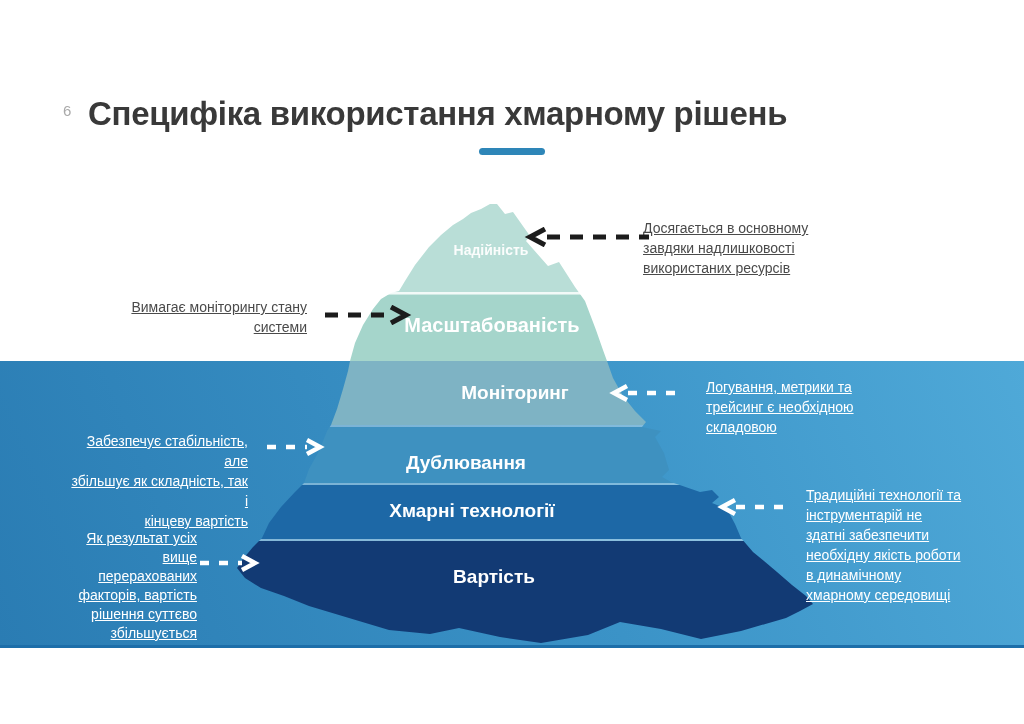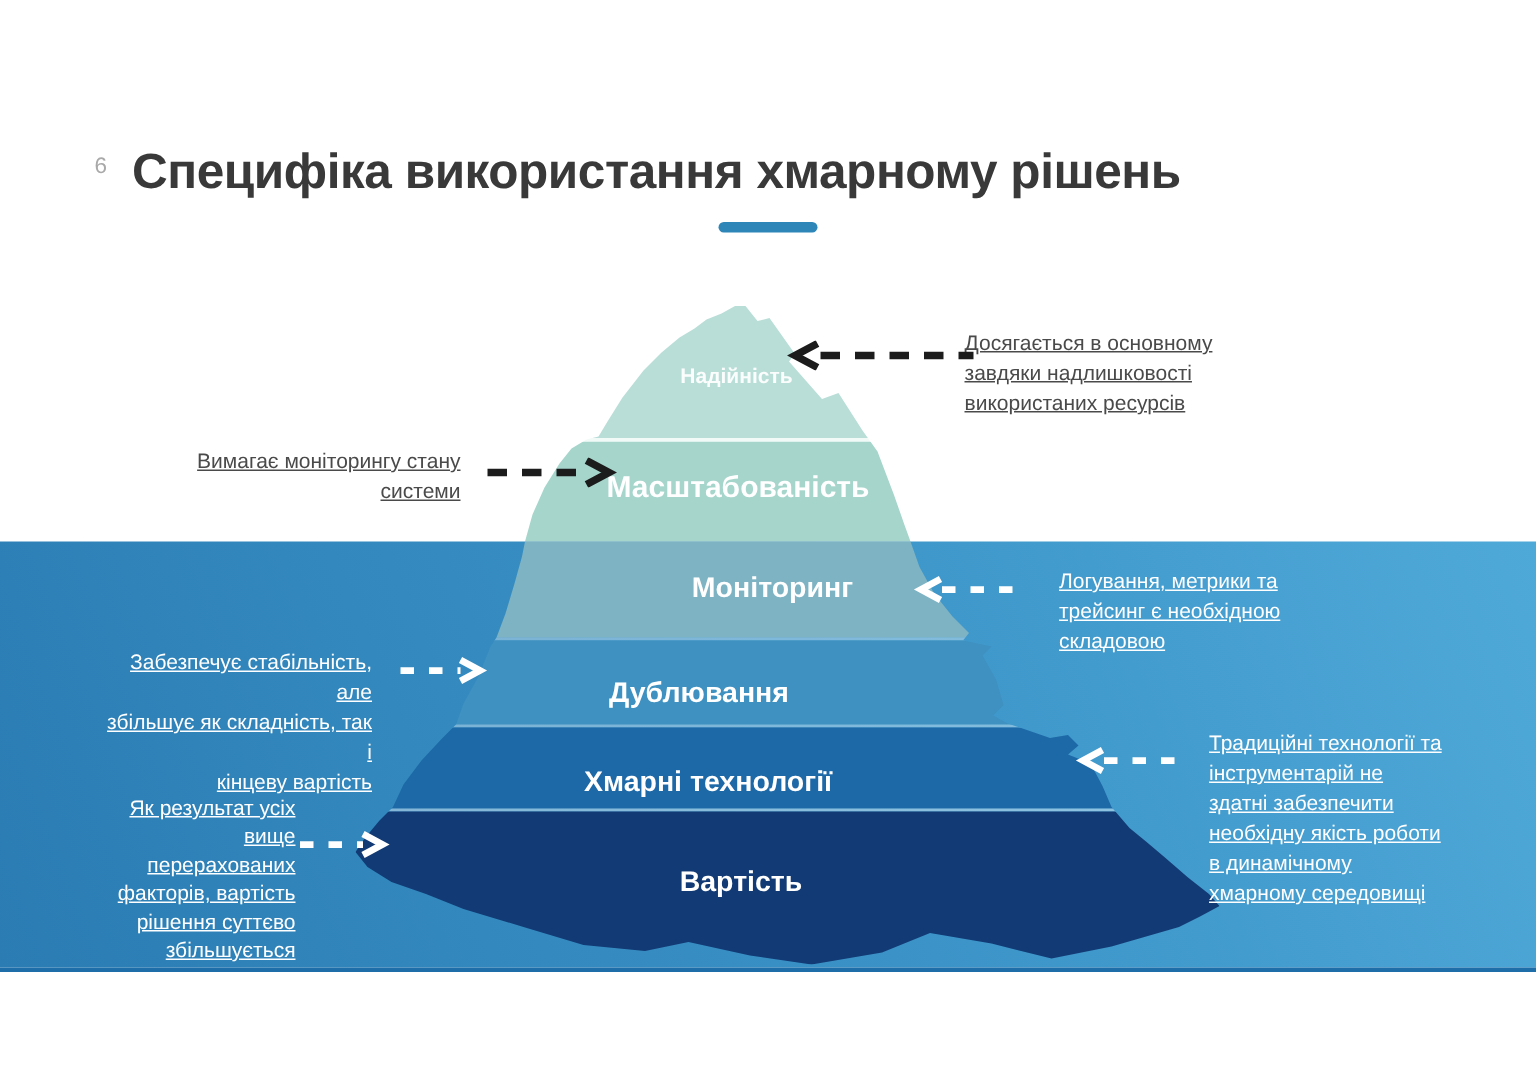--- a/index.html
+++ b/index.html
@@ -24,22 +24,22 @@
 
   
   .berg-svg{position:absolute;left:0;top:0;width:1024px;height:724px;}
 
   
   .layer-label{position:absolute;transform:translateX(-50%);color:#ffffff;font-weight:700;white-space:nowrap;}
   .ll-0{left:491px;top:242px;font-size:14px;opacity:.95;}
   .ll-1{left:492px;top:314px;font-size:20px;}
   .ll-2{left:492px;top:382px;font-size:19px;margin-left:23px;}
   .ll-3{left:466px;top:438px;font-size:19px;margin-top:14px;}
-  .ll-4{left:472px;top:500px;font-size:19px;margin-top:11px;}
-  .ll-5{left:494px;top:566px;font-size:19px;margin-top:12px;}
+  .ll-4{left:472px;top:500px;font-size:19px;}
+  .ll-5{left:494px;top:566px;font-size:19px;}
 
   
   .ann{position:absolute;font-size:14px;line-height:20px;white-space:pre-line;text-decoration:underline;}
   .ann-dark{color:#4a4a4a;}
   .ann-light{color:#ffffff;}
   .ann-reliability{left:643px;top:218px;width:200px;text-align:left;}
   .ann-scalability{left:115px;top:297px;width:192px;text-align:right;}
   .ann-monitoring{left:706px;top:377px;width:185px;text-align:left;}
   .ann-duplication{left:70px;top:431px;width:178px;text-align:right;}
   .ann-cloud{left:806px;top:485px;width:195px;text-align:left;}

